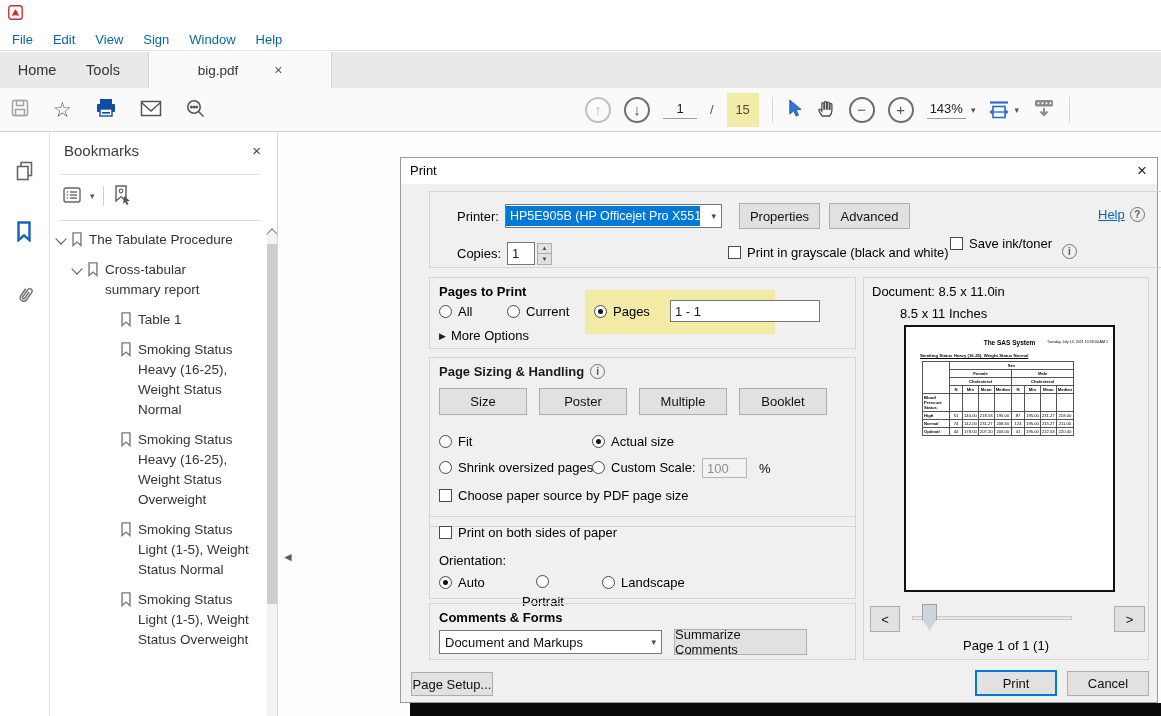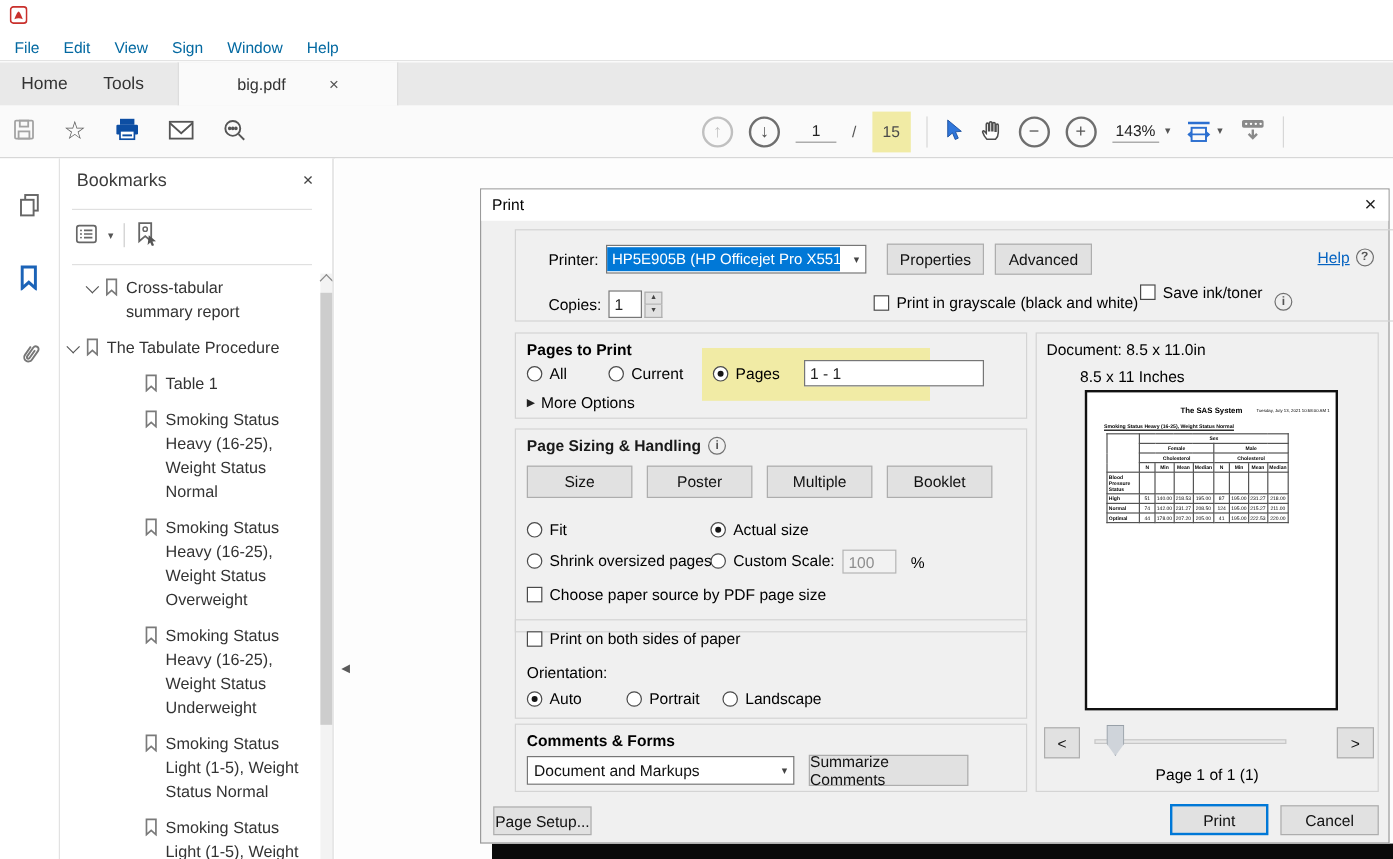--- a/index.html
+++ b/index.html
@@ -219,61 +219,54 @@
     <span class="caret">▾</span>
     <span style="width:1px;height:20px;background:#ccc;"></span>
     <span><svg width="20" height="22" viewBox="0 0 20 22">
           <path d="M4 2 h10 v15 l-5 -4.2 l-5 4.2 z" fill="none" stroke="#666" stroke-width="1.5"></path>
           <circle cx="9" cy="7" r="1.8" fill="none" stroke="#666" stroke-width="1.2"></circle>
           <path d="M12 12 l6 5 l-3 .3 l1.4 3 l-1.8 .8 l-1.4 -3 l-2.2 2 z" fill="#555"></path>
         </svg></span>
   </div>
   <div class="bm-divider" style="top:88px;"></div>
   <div id="bm-list">
+      <div class="bm-item lvl0">
+        <span class="chev"></span>
+        <span class="bicon"><svg width="14" height="16" viewBox="0 0 16 18" fill="none" stroke="#7a7a7a" stroke-width="1.6">
+            <path d="M3.5 2 h9 v14.5 l-4.5 -4 l-4.5 4 z"></path>
+          </svg></span>
+        <span class="blabel">The Tabulate Procedure</span>
+      </div>
       <div class="bm-item lvl1">
         <span class="chev"></span>
         <span class="bicon"><svg width="14" height="16" viewBox="0 0 16 18" fill="none" stroke="#7a7a7a" stroke-width="1.6">
             <path d="M3.5 2 h9 v14.5 l-4.5 -4 l-4.5 4 z"></path>
           </svg></span>
         <span class="blabel">Cross-tabular summary report</span>
       </div>
-      <div class="bm-item lvl0">
-        <span class="chev"></span>
-        <span class="bicon"><svg width="14" height="16" viewBox="0 0 16 18" fill="none" stroke="#7a7a7a" stroke-width="1.6">
-            <path d="M3.5 2 h9 v14.5 l-4.5 -4 l-4.5 4 z"></path>
-          </svg></span>
-        <span class="blabel">The Tabulate Procedure</span>
-      </div>
       <div class="bm-item lvl2">
         <span class="chsp"></span>
         <span class="bicon"><svg width="14" height="16" viewBox="0 0 16 18" fill="none" stroke="#7a7a7a" stroke-width="1.6">
             <path d="M3.5 2 h9 v14.5 l-4.5 -4 l-4.5 4 z"></path>
           </svg></span>
         <span class="blabel">Table 1</span>
       </div>
       <div class="bm-item lvl2">
         <span class="chsp"></span>
         <span class="bicon"><svg width="14" height="16" viewBox="0 0 16 18" fill="none" stroke="#7a7a7a" stroke-width="1.6">
             <path d="M3.5 2 h9 v14.5 l-4.5 -4 l-4.5 4 z"></path>
           </svg></span>
         <span class="blabel">Smoking Status Heavy (16-25), Weight Status Normal</span>
       </div>
       <div class="bm-item lvl2">
         <span class="chsp"></span>
         <span class="bicon"><svg width="14" height="16" viewBox="0 0 16 18" fill="none" stroke="#7a7a7a" stroke-width="1.6">
             <path d="M3.5 2 h9 v14.5 l-4.5 -4 l-4.5 4 z"></path>
           </svg></span>
         <span class="blabel">Smoking Status Heavy (16-25), Weight Status Overweight</span>
-      </div>
-      <div class="bm-item lvl2">
-        <span class="chsp"></span>
-        <span class="bicon"><svg width="14" height="16" viewBox="0 0 16 18" fill="none" stroke="#7a7a7a" stroke-width="1.6">
-            <path d="M3.5 2 h9 v14.5 l-4.5 -4 l-4.5 4 z"></path>
-          </svg></span>
-        <span class="blabel">Smoking Status Heavy (16-25), Weight Status Underweight</span>
       </div>
       <div class="bm-item lvl2">
         <span class="chsp"></span>
         <span class="bicon"><svg width="14" height="16" viewBox="0 0 16 18" fill="none" stroke="#7a7a7a" stroke-width="1.6">
             <path d="M3.5 2 h9 v14.5 l-4.5 -4 l-4.5 4 z"></path>
           </svg></span>
         <span class="blabel">Smoking Status Light (1-5), Weight Status Normal</span>
       </div>
       <div class="bm-item lvl2">
         <span class="chsp"></span>
@@ -392,21 +385,21 @@
   <div class="grp" style="left:28px; top:358px; width:427px; height:83px;">
     <div class="ctl-row" style="left:9px; top:8px;">
       <span class="checkbox"></span>
       <span class="lbl">Print on both sides of paper</span>
     </div>
     <span class="lbl" style="position:absolute; left:9px; top:36px;">Orientation:</span>
     <div class="ctl-row" style="left:9px; top:58px;">
       <span class="radio on"></span>
       <span class="lbl">Auto</span>
     </div>
-    <div class="ctl-row" style="left:92px; top:58px;">
+    <div class="ctl-row" style="left:92px; top:58px;flex-direction:column;">
       <span class="radio"></span>
       <span class="lbl">Portrait</span>
     </div>
     <div class="ctl-row" style="left:172px; top:58px;">
       <span class="radio"></span>
       <span class="lbl">Landscape</span>
     </div>
   </div>
 
   <div class="grp" style="left:28px; top:445px; width:427px; height:57px;">

